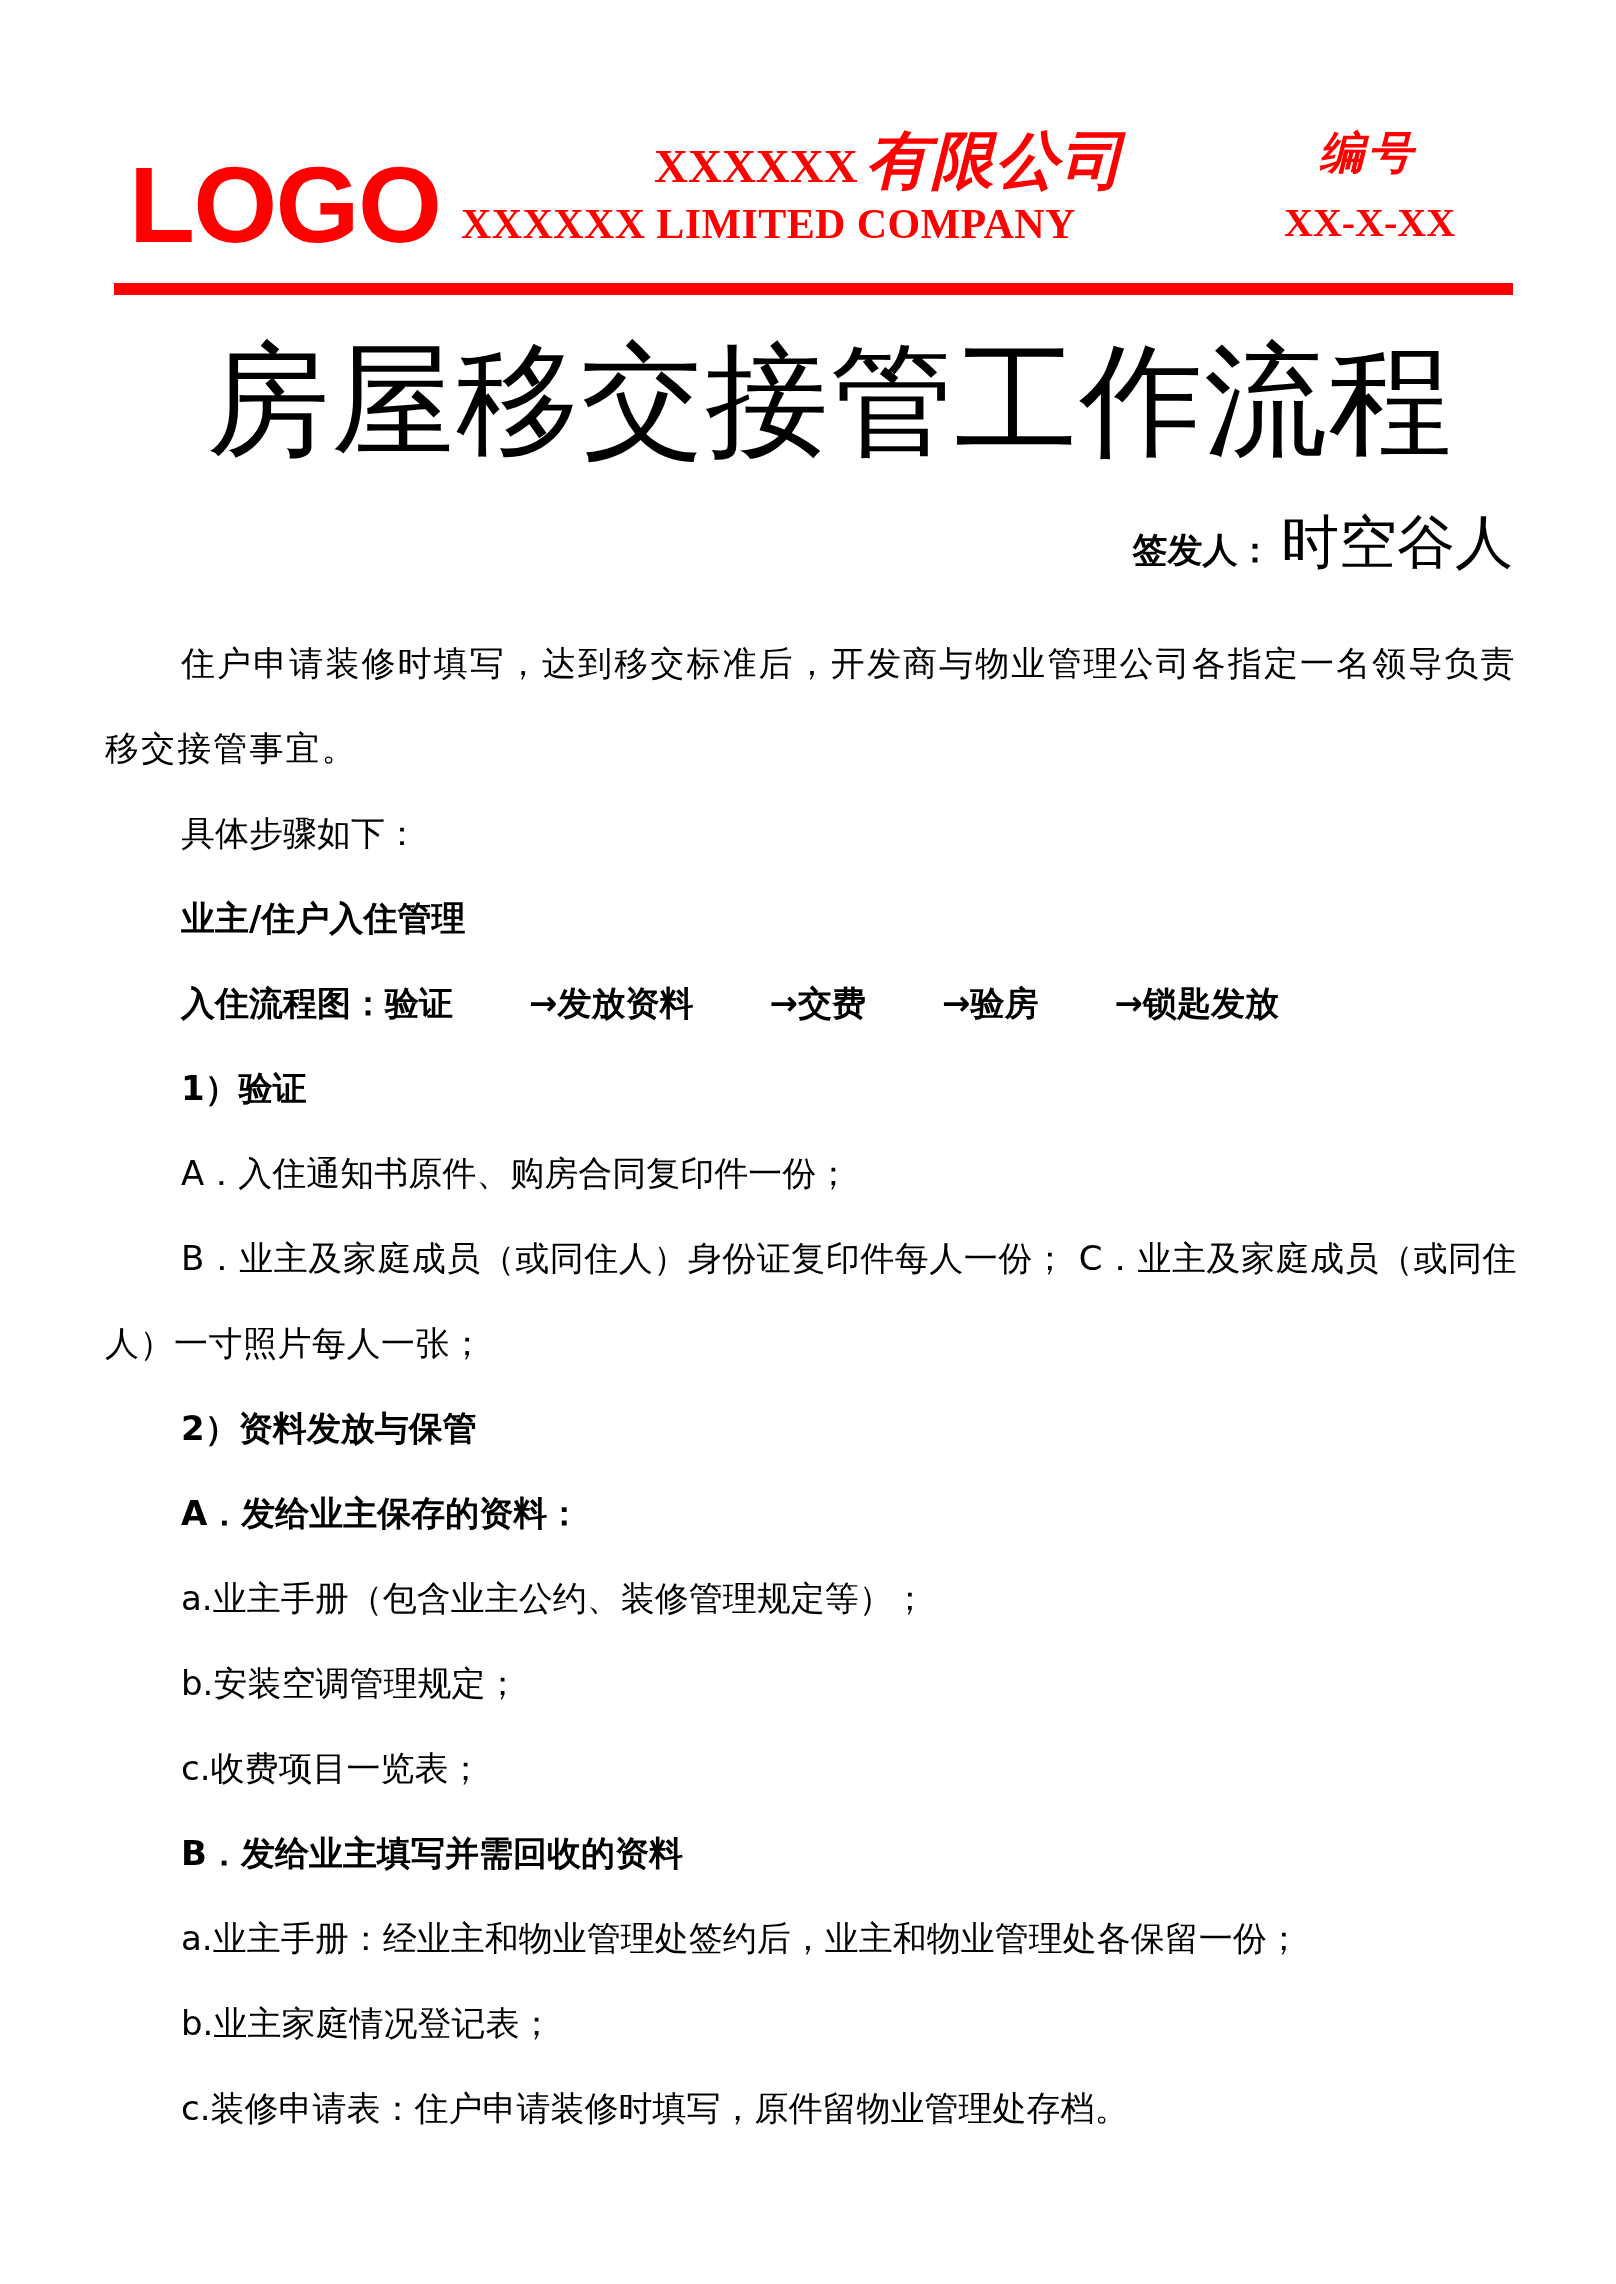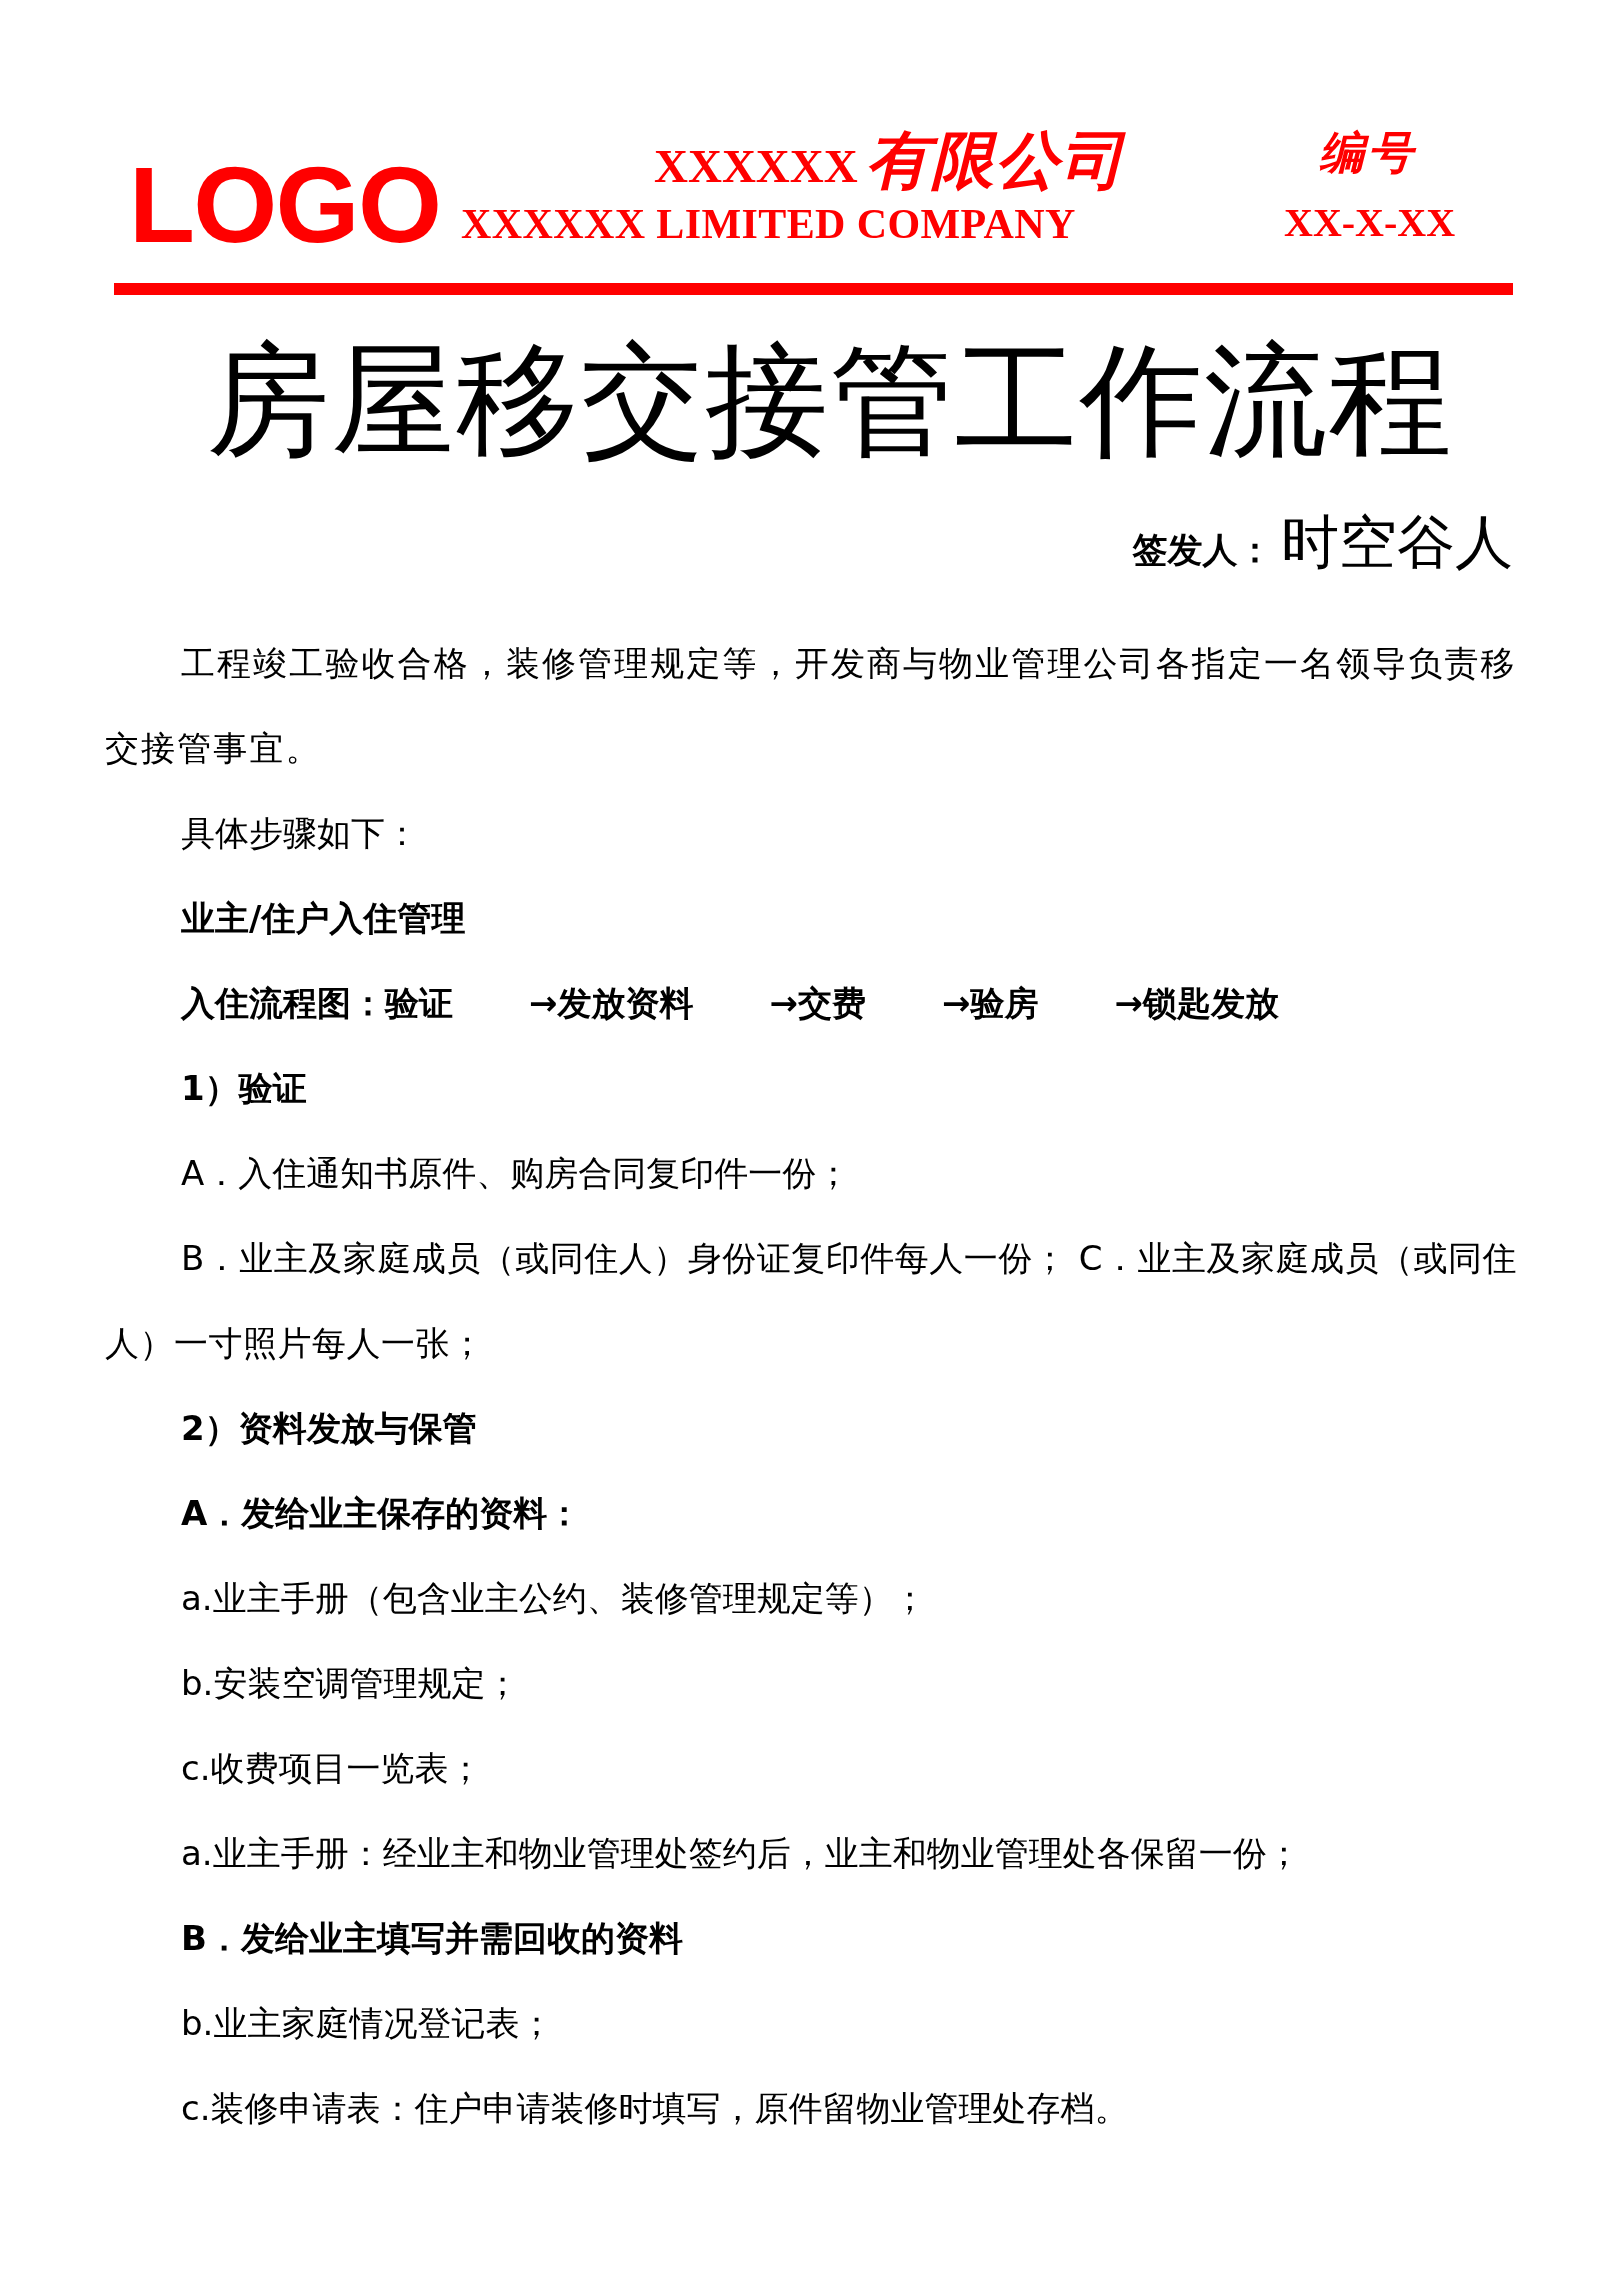--- a/index.html
+++ b/index.html
@@ -193,21 +193,21 @@
   </div>
 
   <div class="doc-title">房屋移交接管工作流程</div>
 
   <div class="signer">
     <span class="signer-label">签发人：</span>
     <span class="signer-name">时空谷人</span>
   </div>
 
   <div class="body-text">
-    <p class="wrap-par">工程竣工验收合格，装修管理规定等，开发商与物业管理公司各指定一名领导负责移交接管事宜。</p>
+    <p class="wrap-par">住户申请装修时填写，达到移交标准后，开发商与物业管理公司各指定一名领导负责移交接管事宜。</p>
 
     <p class="indent">具体步骤如下：</p>
 
     <p class="indent bold">业主/住户入住管理</p>
 
     <p class="indent bold">
       <span>入住流程图：</span><span>验证</span><span class="arrow">→</span><span>发放资料</span><span class="arrow">→</span><span>交费</span><span class="arrow">→</span><span>验房</span><span class="arrow">→</span><span>锁匙发放</span>
     </p>
 
     <p class="indent bold">1）验证</p>
@@ -216,20 +216,20 @@
       <span>B．业主及家庭成员（或同住人）身份证复印件每人一份；</span> <span>C．业主及家庭成员（或同住人）一寸照片每人一张；</span>
     </p>
 
     <p class="indent bold">2）资料发放与保管</p>
 
     <p class="indent bold">A．发给业主保存的资料：</p>
     <p class="indent">a.业主手册（包含业主公约、装修管理规定等）；</p>
     <p class="indent">b.安装空调管理规定；</p>
     <p class="indent">c.收费项目一览表；</p>
 
+    <p class="indent bold">B．发给业主填写并需回收的资料</p>
     <p class="indent">a.业主手册：经业主和物业管理处签约后，业主和物业管理处各保留一份；</p>
-    <p class="indent bold">B．发给业主填写并需回收的资料</p>
     <p class="indent">b.业主家庭情况登记表；</p>
     <p class="indent">c.装修申请表：住户申请装修时填写，原件留物业管理处存档。</p>
   </div>
 
 </div>
 
 
 </body></html>

